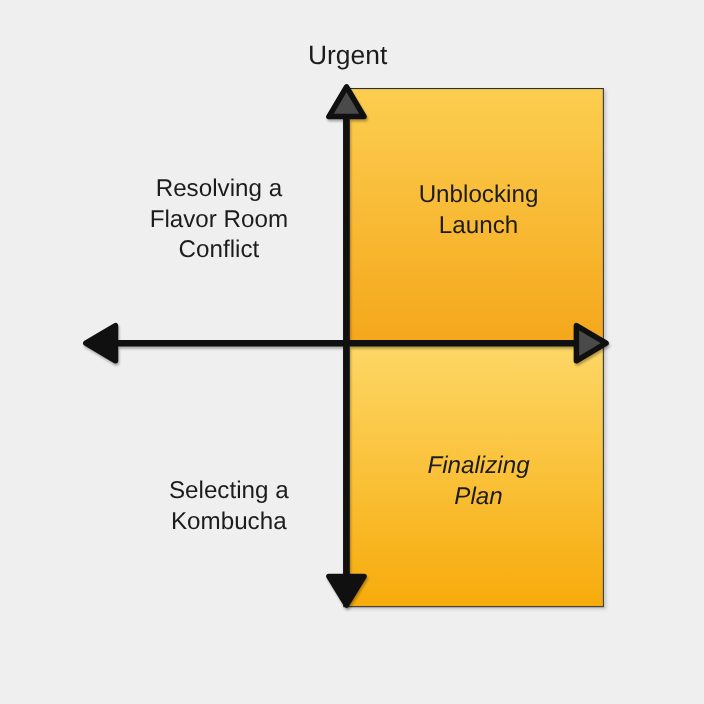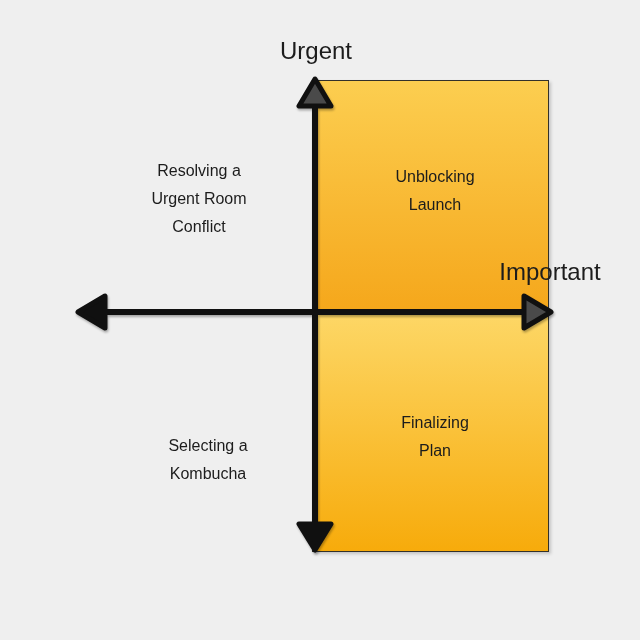--- a/index.html
+++ b/index.html
@@ -49,31 +49,31 @@
     font-size: 24px;
     font-weight: 500;
     white-space: nowrap;
     transform: translateX(-50%);
   }
   .axis-label-urgent    { left: 316px; top: 37px; }
   .axis-label-important { left: 550px; top: 258px; }
   .quad-text {
     position: absolute;
     color: var(--text);
-    font-size: 16px;
+    font-size: 22px;
     font-weight: 500;
     line-height: 28px;
     text-align: center;
     white-space: nowrap;
     transform: translateX(-50%);
   }
   .q-top-left     { left: 199px; top: 157px; }
   .q-top-right    { left: 435px; top: 163px; }
   .q-bottom-left  { left: 208px; top: 432px; }
-  .q-bottom-right { left: 435px; top: 409px; }
+  .q-bottom-right { left: 435px; top: 409px; font-style: italic; }
 </style>
 </head>
 <body>
 
 <div class="canvas">
 
   <div class="box box-top"></div>
   <div class="box box-bottom"></div>
 
   <svg class="axes" viewBox="0 0 640 640" aria-hidden="true">
@@ -85,25 +85,24 @@
     <path d="M315,79 L299,106 L331,106 Z" style="fill: var(--arrowhead-fill); stroke: var(--axis); stroke-width: 5; stroke-linejoin: round;"></path>
 
     <path d="M315,550 L299,524 L331,524 Z" style="fill: var(--axis); stroke: var(--axis); stroke-width: 5; stroke-linejoin: round;"></path>
 
     <path d="M78,312 L105,296 L105,328 Z" style="fill: var(--axis); stroke: var(--axis); stroke-width: 5; stroke-linejoin: round;"></path>
 
     <path d="M551,312 L524,296 L524,328 Z" style="fill: var(--arrowhead-fill); stroke: var(--axis); stroke-width: 5; stroke-linejoin: round;"></path>
   </svg>
 
   <div class="label axis-label-urgent">Urgent</div>
-  <div class="label axis-label-important">Important</div>
 
   <div class="quad-text q-top-left">
     <div>Resolving a</div>
-    <div>Urgent Room</div>
+    <div>Flavor Room</div>
     <div>Conflict</div>
   </div>
 
   <div class="quad-text q-top-right">
     <div>Unblocking</div>
     <div>Launch</div>
   </div>
 
   <div class="quad-text q-bottom-left">
     <div>Selecting a</div>

